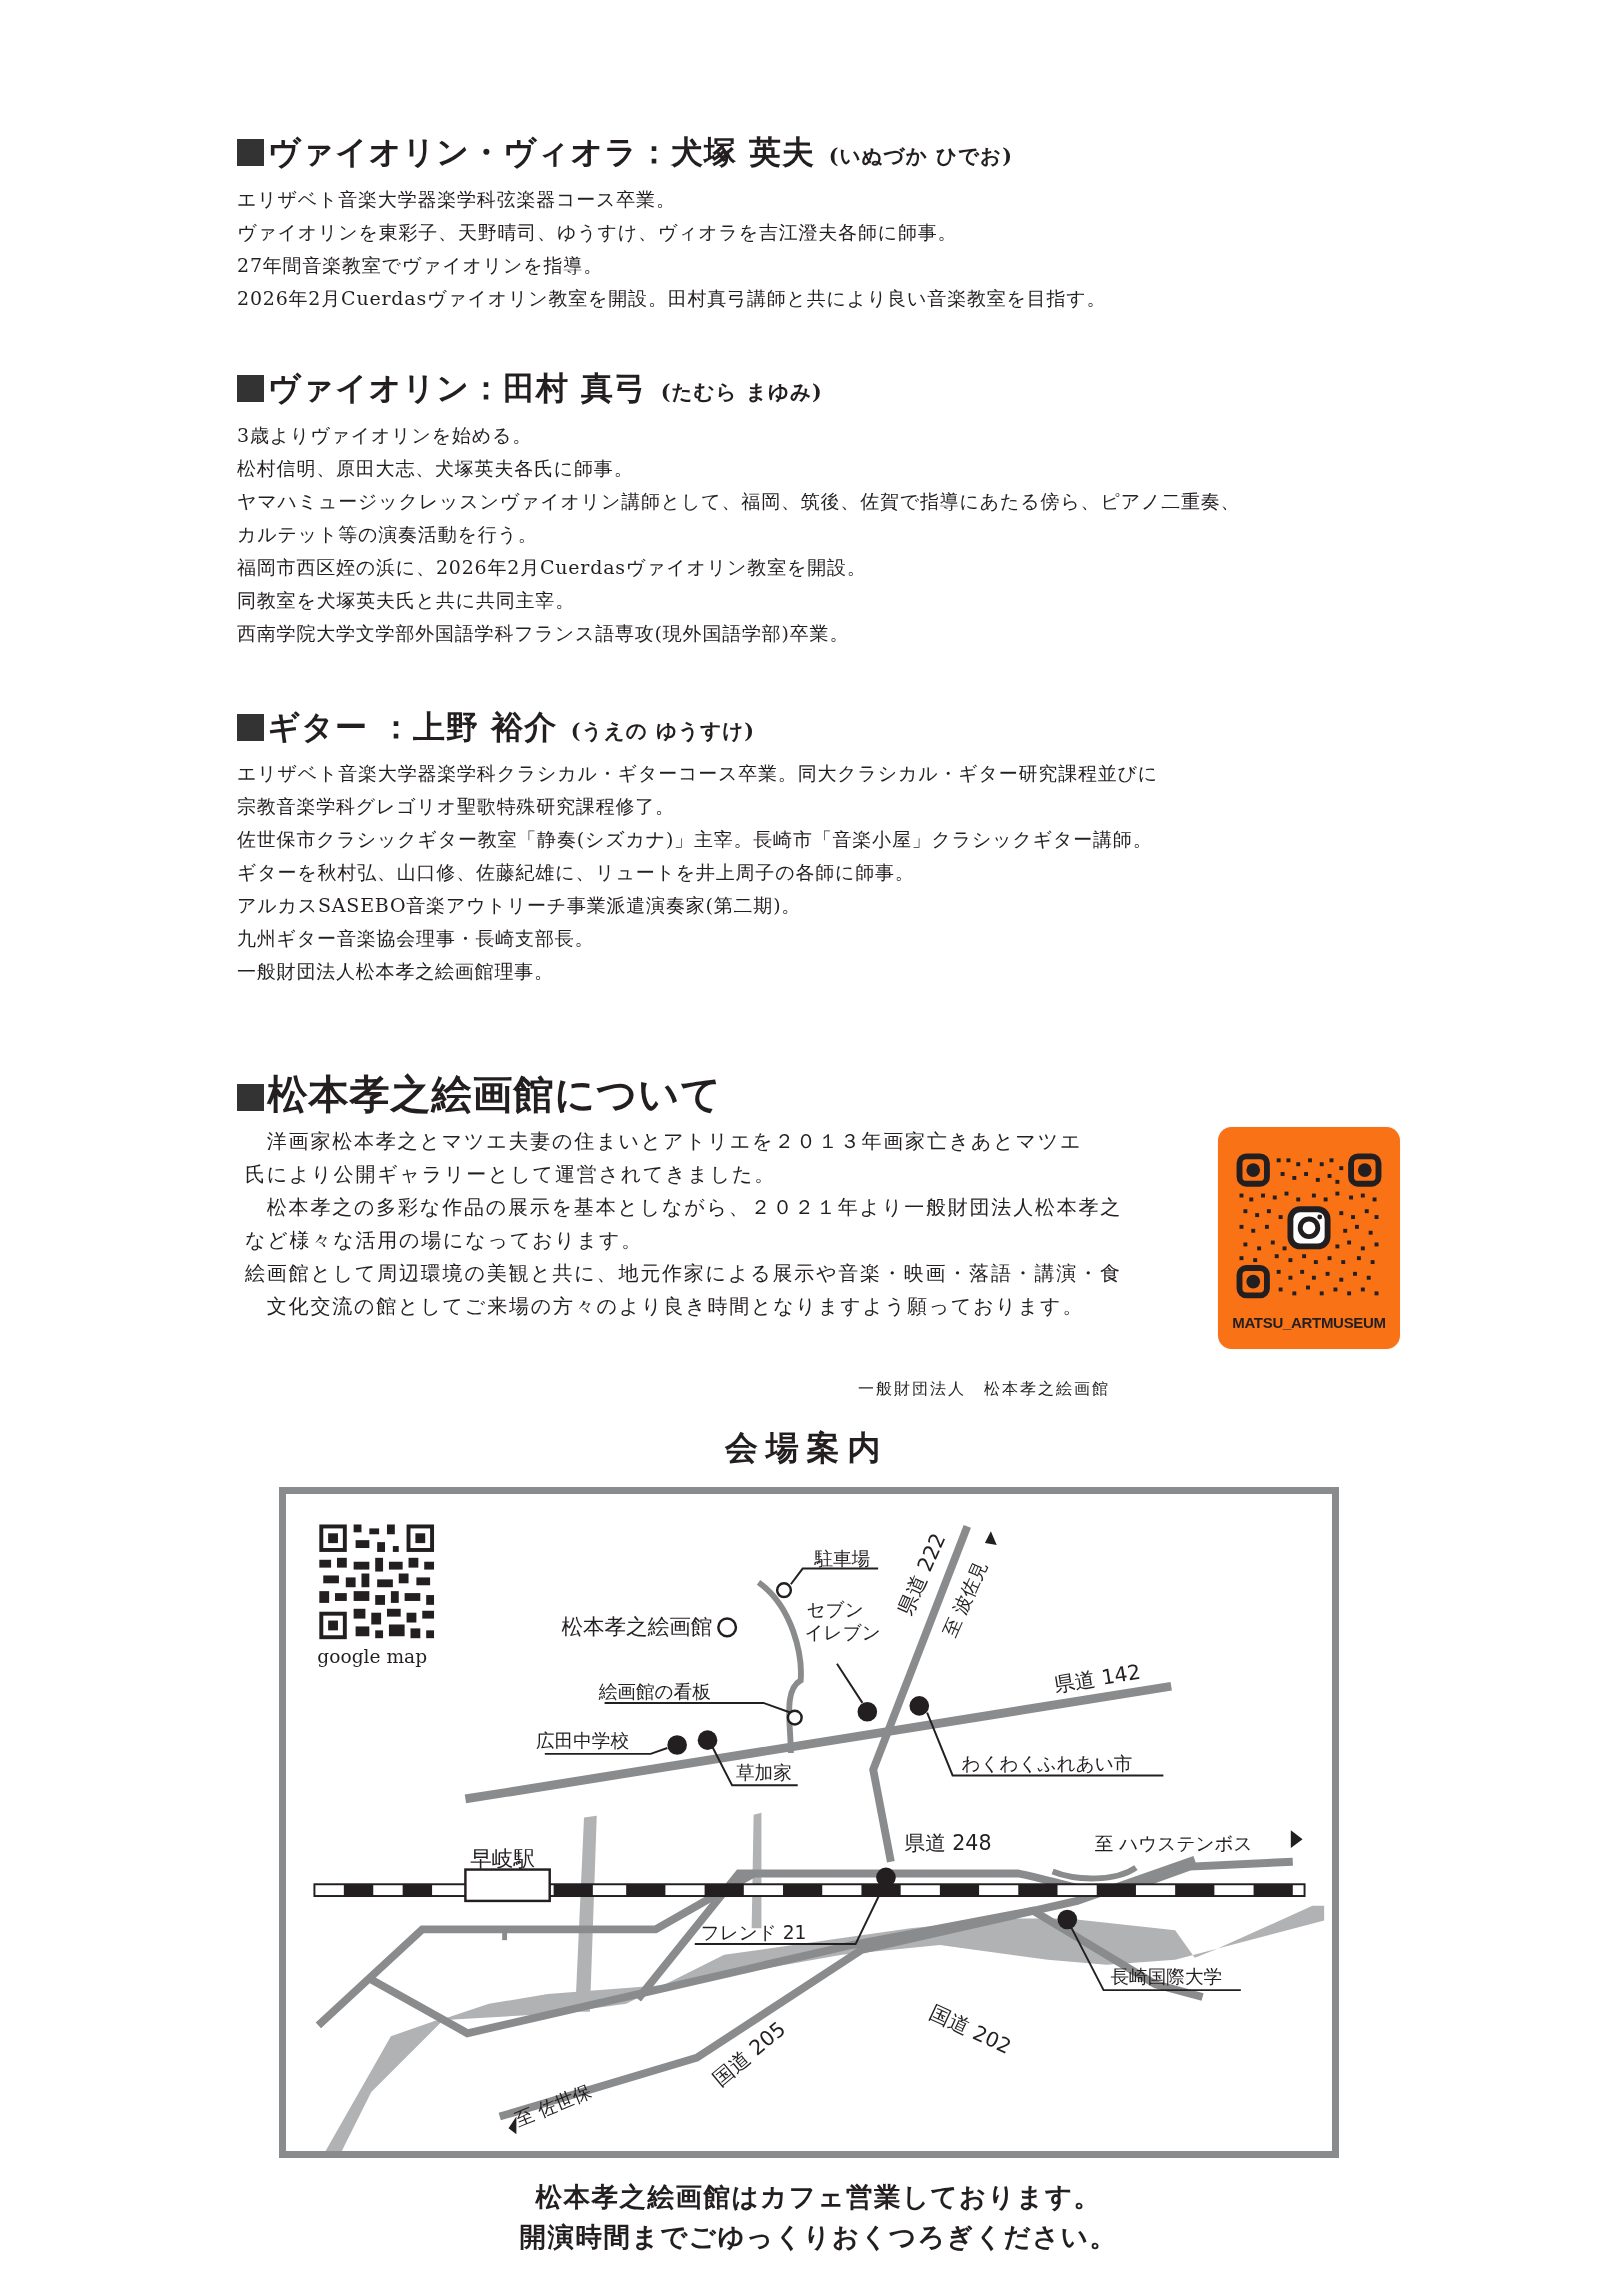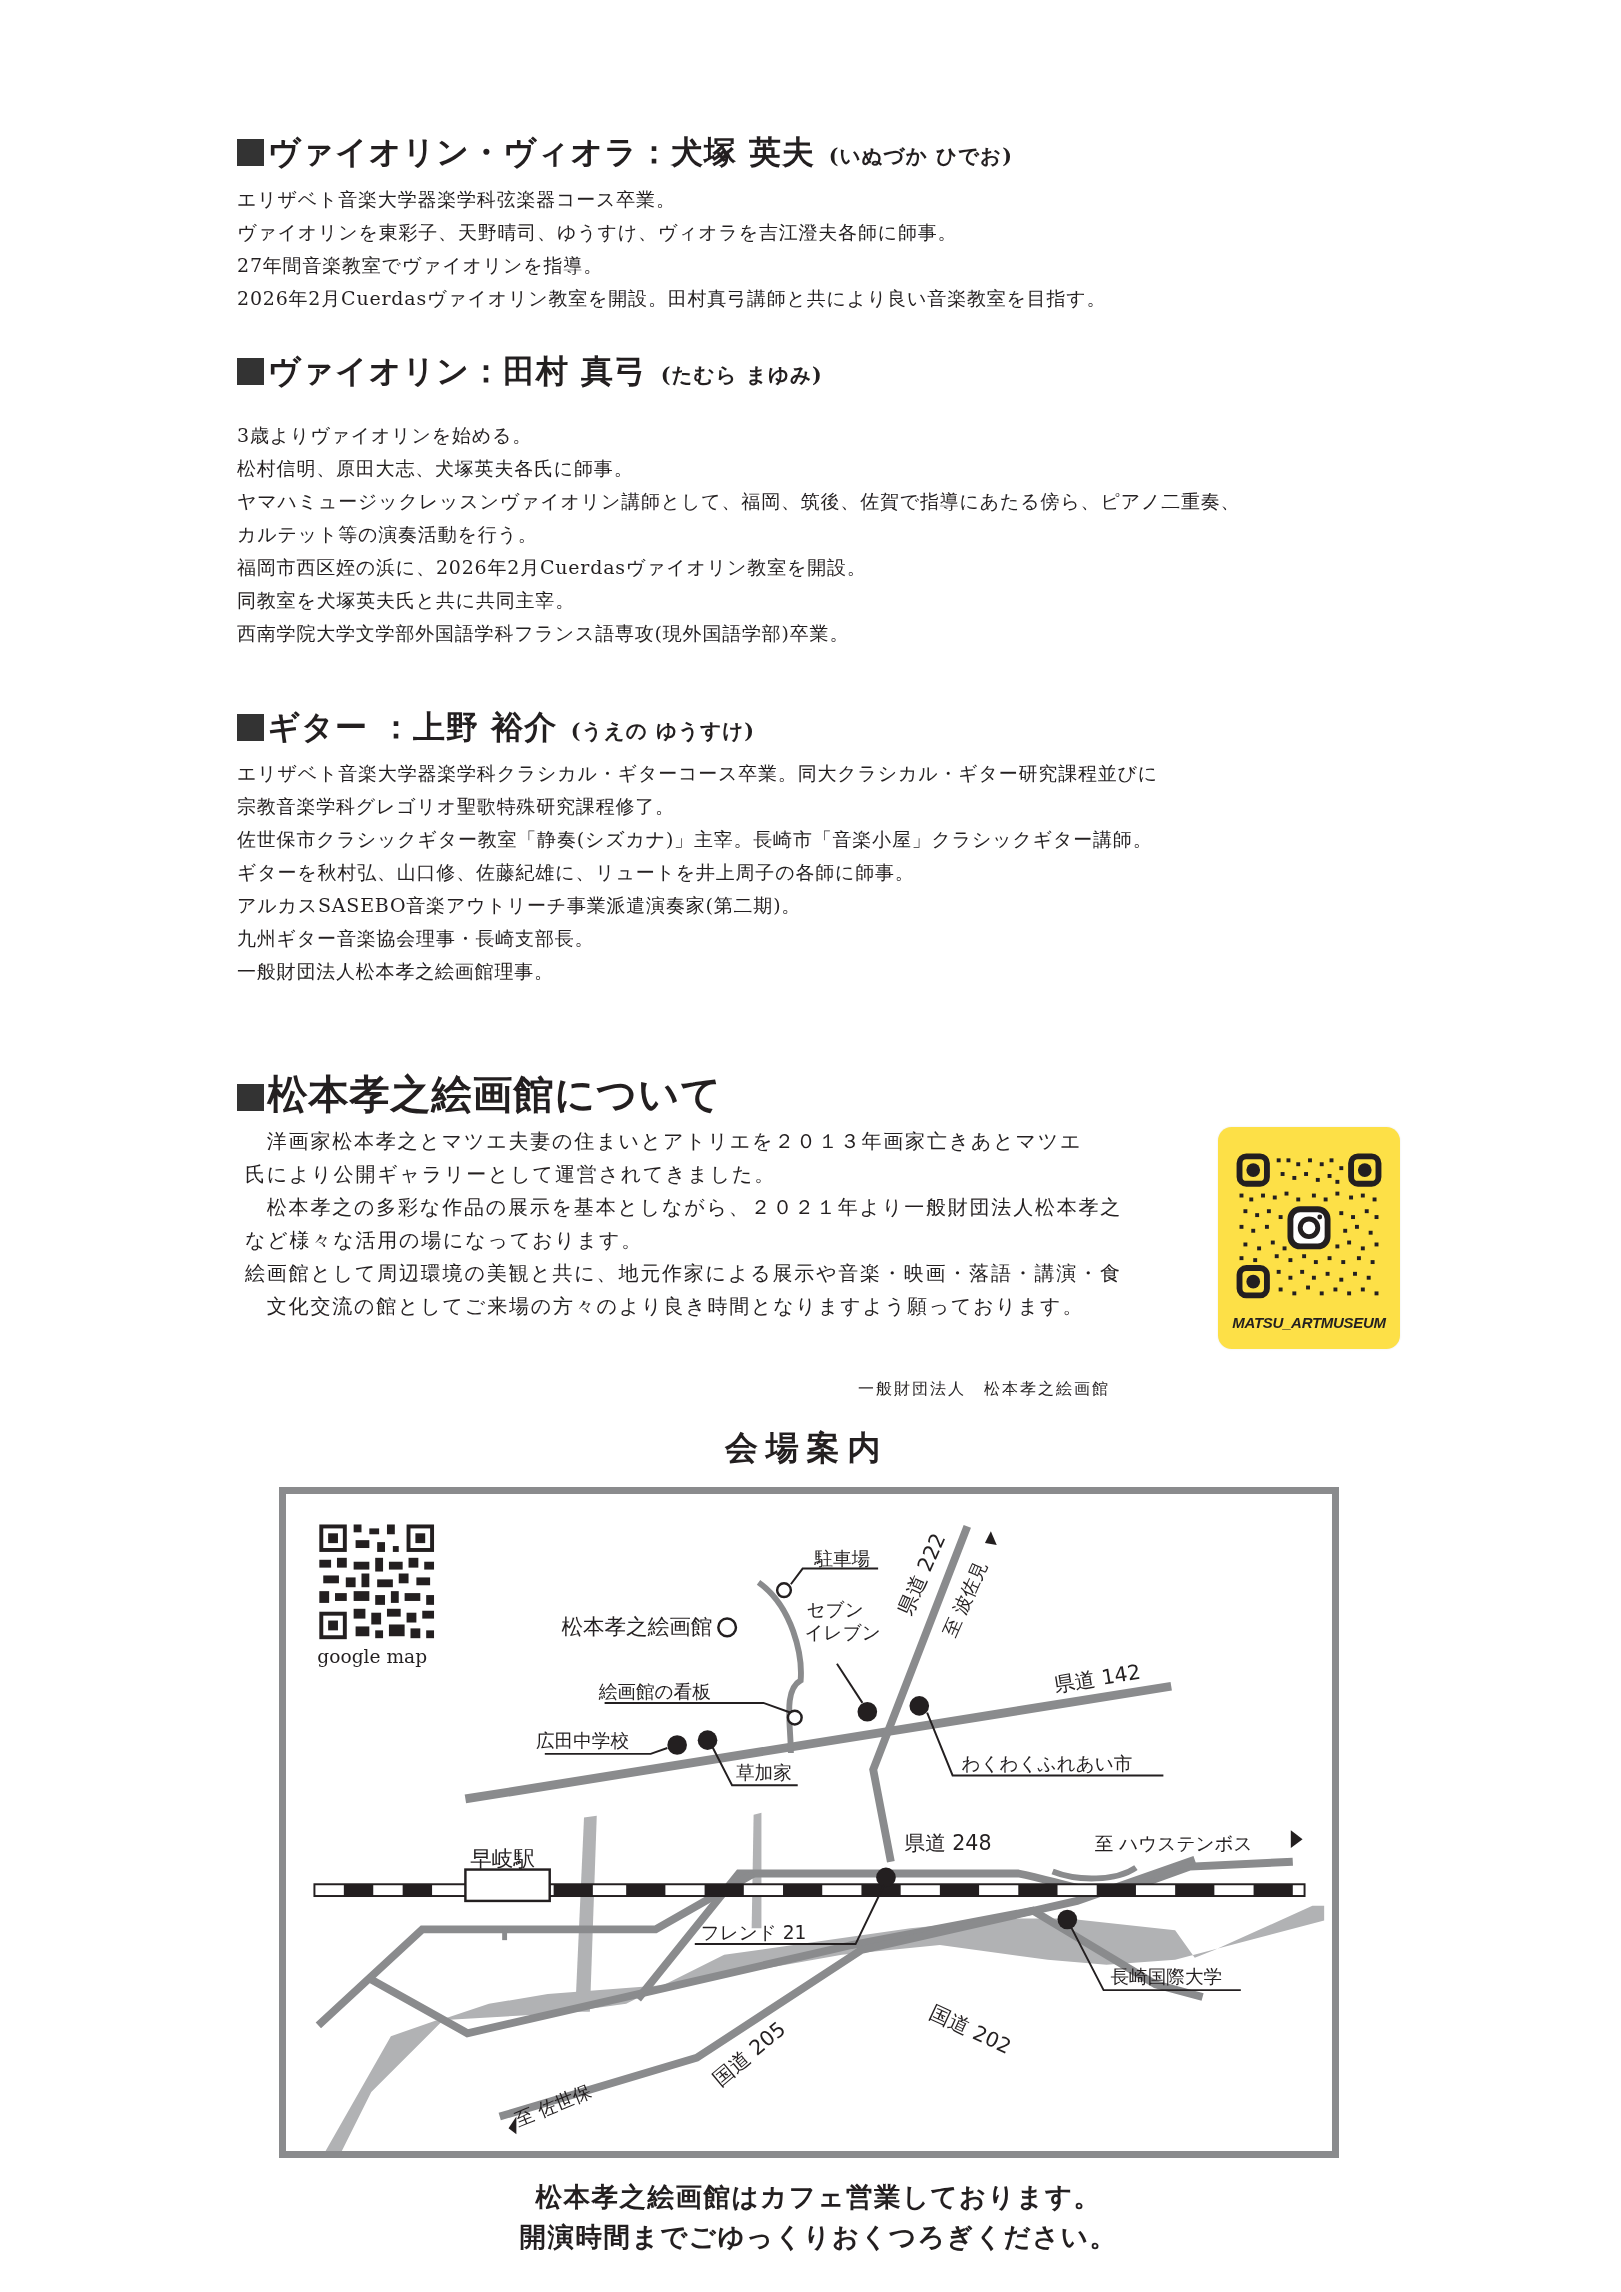--- a/index.html
+++ b/index.html
@@ -9,38 +9,38 @@
   .sec-head .sq { display:inline-block; width:26.5px; height:26.5px; background:#333; vertical-align:-2.9px; margin-right:3.9px; }
   .sec-head .kana { font-size:20.6px; font-weight:bold; margin-left:13.7px; }
   .lines { position:absolute; left:237px; font-size:19px; line-height:33px; white-space:nowrap; letter-spacing:0.8px; }
   .lines div { height:33px; }
   .about-body { position:absolute; left:245px; width:941px; font-size:20px; line-height:33px; letter-spacing:1.8px; }
   .about-body div { white-space:nowrap; height:33px; }
   .sig { position:absolute; left:858px; top:1379px; font-size:16px; letter-spacing:2px; white-space:nowrap; }
   .map-title { position:absolute; left:725px; top:1426px; font-size:33px; font-weight:bold; letter-spacing:7.8px; }
   .map-frame { position:absolute; left:279px; top:1487px; width:1046px; height:657px; border:7.8px solid #8a8b8d; background:#fff; }
   .map-svg text { font-family:"DejaVu Sans", "Liberation Sans", sans-serif; fill:#231f20; }
-  .insta { position:absolute; left:1218px; top:1127px; width:182px; height:222px; border-radius:13.7px; background:#fde047; box-shadow:0 0 2px #e6e6e6;font-style:italic; }
+  .insta { position:absolute; left:1218px; top:1127px; width:182px; height:222px; border-radius:13.7px; background:#f97316; box-shadow:0 0 2px #e6e6e6; }
   .insta-label { position:absolute; left:0; right:0; bottom:17.6px; text-align:center; font-family:"Liberation Sans","DejaVu Sans",sans-serif; font-weight:bold; font-size:15px; letter-spacing:-0.3px; color:#231f20; }
   .footer { position:absolute; left:0; width:1621px; text-align:center; font-size:26.5px; font-weight:bold; letter-spacing:1.5px; white-space:nowrap;padding-left:8px; }
 </style>
 </head>
 <body>
 
 <div class="sec-head" style="top:133px;">
   <span class="sq"></span><span>ヴァイオリン・ヴィオラ：</span><span>犬塚 英夫</span><span class="kana">(いぬづか ひでお)</span>
 </div>
 <div class="lines" style="top:183px;">
   <div>エリザベト音楽大学器楽学科弦楽器コース卒業。</div>
   <div>ヴァイオリンを東彩子、天野晴司、ゆうすけ、ヴィオラを吉江澄夫各師に師事。</div>
   <div>27年間音楽教室でヴァイオリンを指導。</div>
   <div>2026年2月Cuerdasヴァイオリン教室を開設。田村真弓講師と共により良い音楽教室を目指す。</div>
 </div>
 
-<div class="sec-head" style="top:352px;">
+<div class="sec-head" style="top:369px;">
   <span class="sq"></span><span>ヴァイオリン：</span><span>田村 真弓</span><span class="kana">(たむら まゆみ)</span>
 </div>
 <div class="lines" style="top:419px;">
   <div>3歳よりヴァイオリンを始める。</div>
   <div>松村信明、原田大志、犬塚英夫各氏に師事。</div>
   <div>ヤマハミュージックレッスンヴァイオリン講師として、福岡、筑後、佐賀で指導にあたる傍ら、ピアノ二重奏、</div>
   <div>カルテット等の演奏活動を行う。</div>
   <div>福岡市西区姪の浜に、2026年2月Cuerdasヴァイオリン教室を開設。</div>
   <div>同教室を犬塚英夫氏と共に共同主宰。</div>
   <div>西南学院大学文学部外国語学科フランス語専攻(現外国語学部)卒業。</div>

